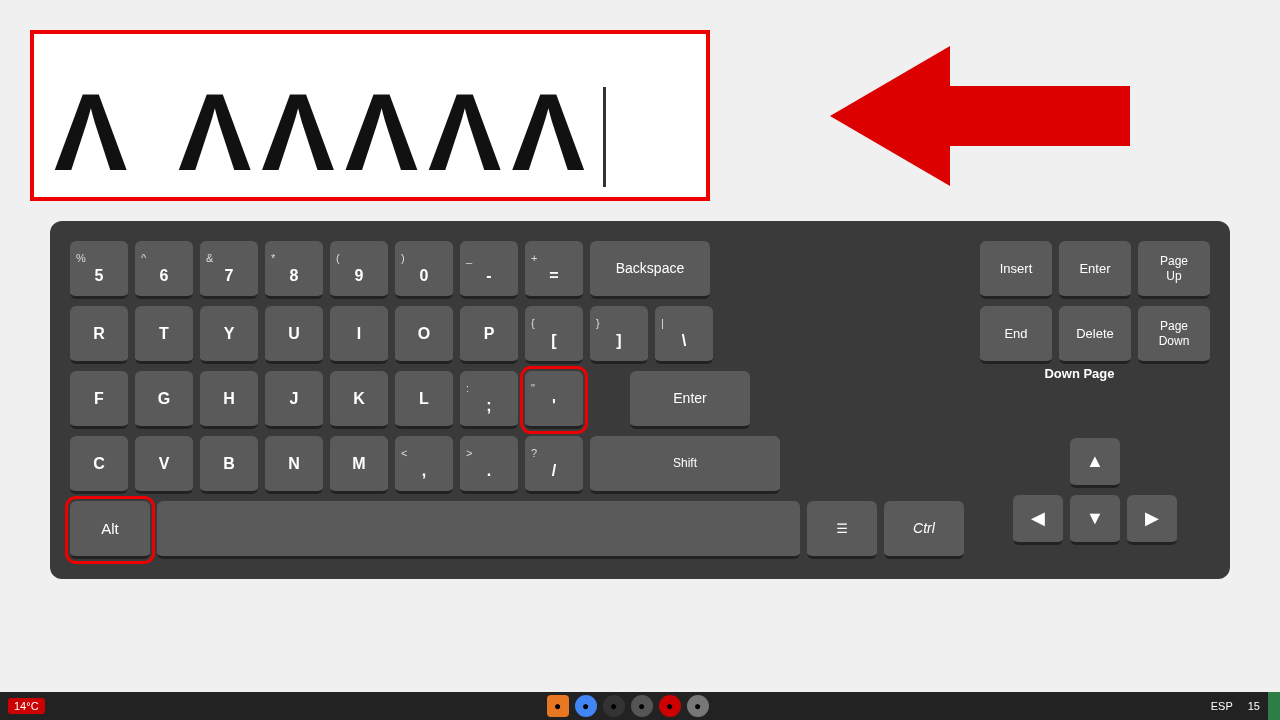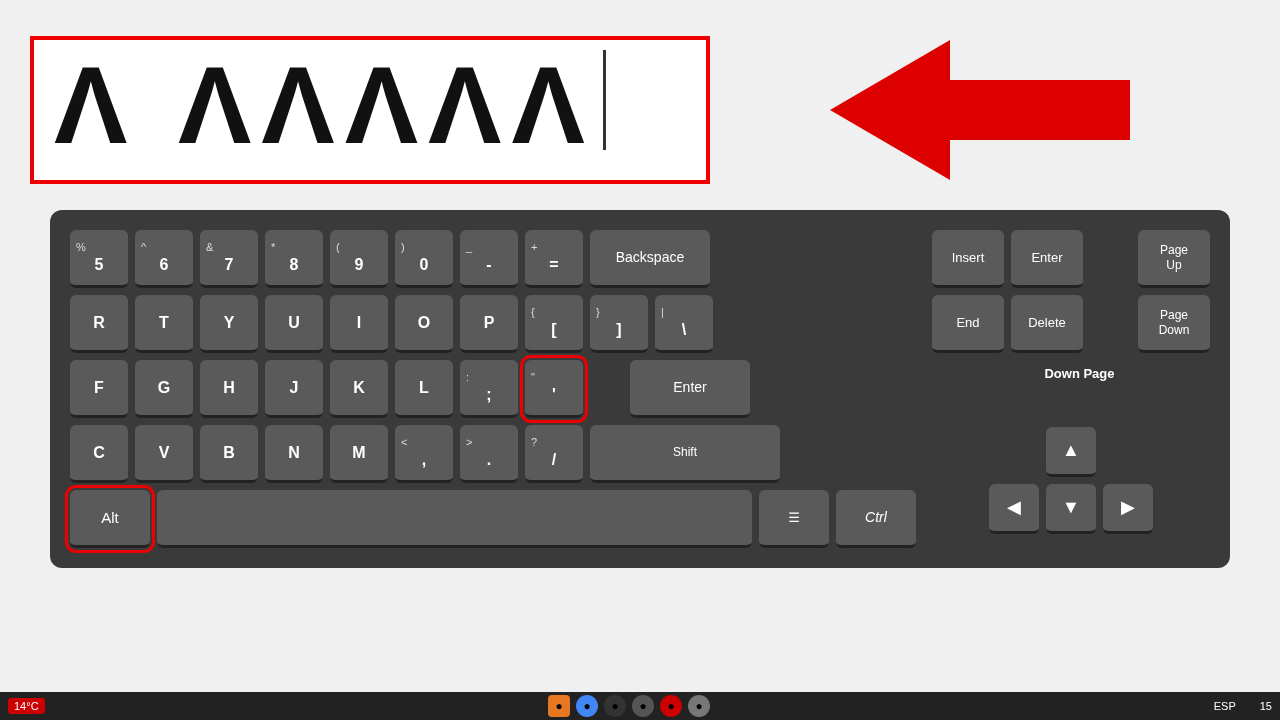--- a/index.html
+++ b/index.html
@@ -30,23 +30,23 @@
       width: 100%;
       gap: 0px;
       margin-bottom: 20px;
       padding-top: 10px;
     }
 
     .text-box {
       border: 4px solid #e00;
       background: white;
       width: 680px;
-      height: 148px;
-      display: flex;
-      align-items: flex-start;
+      height: 171px;
+      display: flex;
+      align-items: flex-end;
       padding: 10px 20px;
       position: relative;
     }
 
     .caret-symbol {
       font-size: 110px;
       font-weight: 900;
       color: #111;
       font-family: Arial Black, Arial, sans-serif;
       letter-spacing: 10px;
@@ -161,33 +161,32 @@
       min-width: 72px;
       min-height: 58px;
     }
 
     .key-page-up, .key-page-down {
       min-width: 72px;
       min-height: 58px;
       font-size: 12px;
       line-height: 1.2;
       text-align: center;
-      margin-left: 48px;
     }
 
     .arrow-key {
       min-width: 50px;
       min-height: 50px;
       font-size: 18px;
     }
 
     
     .taskbar {
       position: absolute;
-      bottom: 0; left: 0; right: 0;
+      bottom: 0; left: 0; right: 12px;
       height: 28px;
       background: #222;
       display: flex;
       align-items: center;
       padding: 0 8px;
       gap: 4px;
       z-index: 10;
     }
 
     .taskbar-left {
@@ -219,21 +218,21 @@
       background: #555;
       display: flex;
       align-items: center;
       justify-content: center;
       font-size: 12px;
     }
 
     .taskbar-right {
       display: flex;
       align-items: center;
-      gap: 24px;
+      gap: 15px;
       color: white;
       font-size: 11px;
     }
 
     
     .down-page-text {
       position: absolute;
       top: 336px;
       left: 1040px;
       width: 79px;

